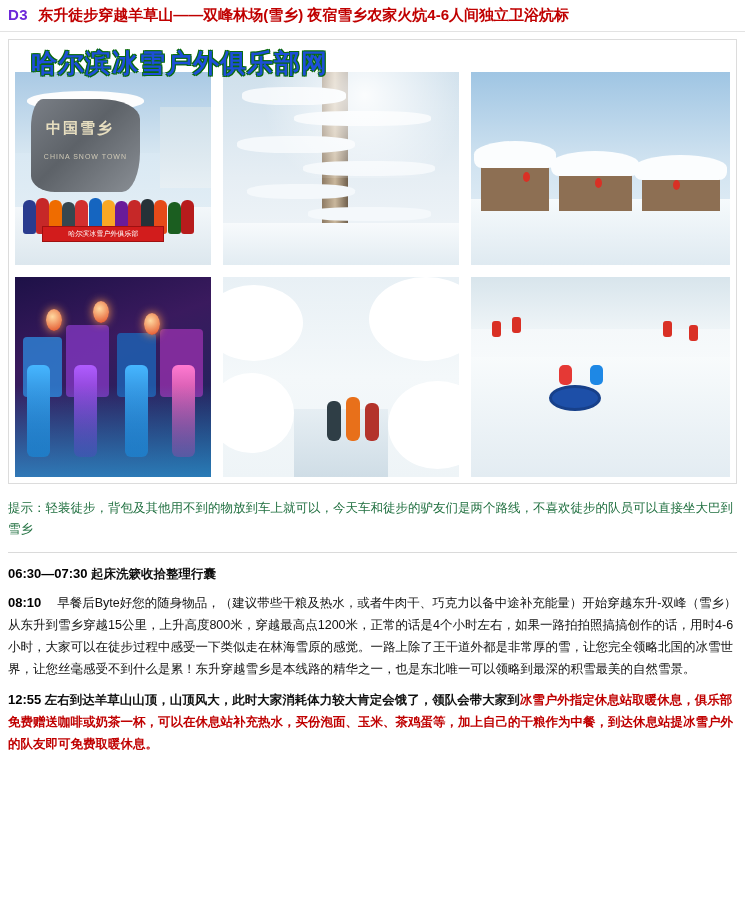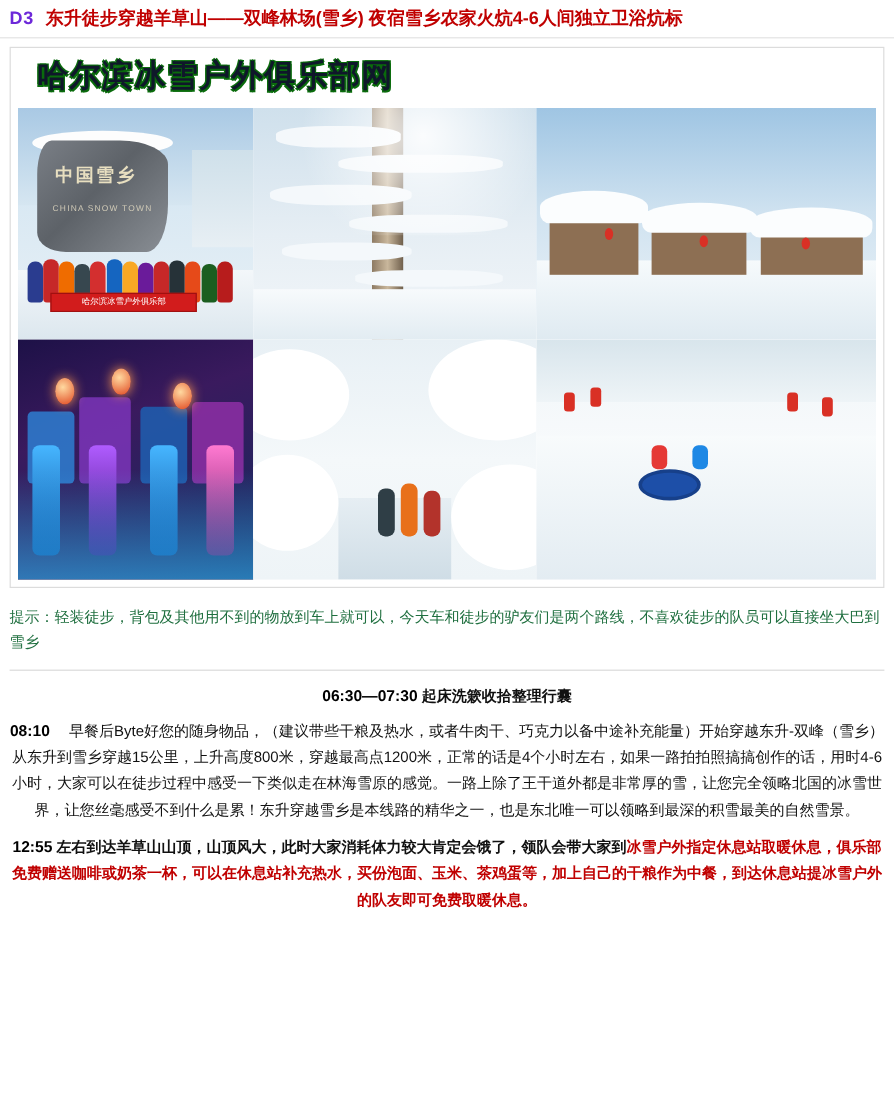--- a/index.html
+++ b/index.html
@@ -44,32 +44,32 @@
     padding: 6px;
     position: relative;
   }
   .watermark {
     position: absolute;
     left: 22px;
     top: 6px;
     z-index: 5;
     font-size: 26px;
     font-weight: bold;
-    color: #0f172a;
+    color: #1d4ed8;
     letter-spacing: 1px;
     text-shadow: 1px 1px 0 #0a6b0c, -1px -1px 0 #0a6b0c, 1px -1px 0 #0a6b0c, -1px 1px 0 #0a6b0c;
     font-family: "Liberation Sans", sans-serif;
     pointer-events: none;
   }
   .collage {
     display: grid;
     grid-template-columns: 196px 236px 1fr;
     grid-template-rows: 193px 200px;
-    gap: 0;
-    margin-top: 44px;
+    gap: 12px;
+    margin-top: 26px;
   }
   .cell { position: relative; overflow: hidden; }
 
   
   .p1 { background: linear-gradient(#bcd7ea 0%, #d8e8f3 38%, #e9f1f6 100%); }
   .p1 .sky { position:absolute; left:0; top:0; right:0; height:42%; background: linear-gradient(#a9c9e4, #d6e6f1); }
   .p1 .snowground { position:absolute; left:0; bottom:0; right:0; height:30%; background: linear-gradient(#f3f7fa, #dce7ee); }
   .p1 .rock { position:absolute; left:8%; top:14%; width:56%; height:48%;
     background: linear-gradient(135deg,#7a7f86,#5d6268 45%,#8a8f95);
     border-radius: 12px 40px 18px 24px / 28px 20px 40px 16px; }
@@ -128,21 +128,21 @@
     line-height: 21px;
   }
 
   hr.sep {
     margin: 12px 8px 10px 8px;
     border: 0;
     border-top: 1px solid #dadada;
   }
 
   
-  .itin { margin: 0 8px 0 8px; text-align: center; }
+  .itin { margin: 0 8px 0 8px; }
   .row {
     font-size: 12.5px;
     line-height: 22px;
     margin-bottom: 9px;
     color: #111;
   }
   .row .time {
     font-weight: bold;
     font-size: 13px;
     color: #000;

